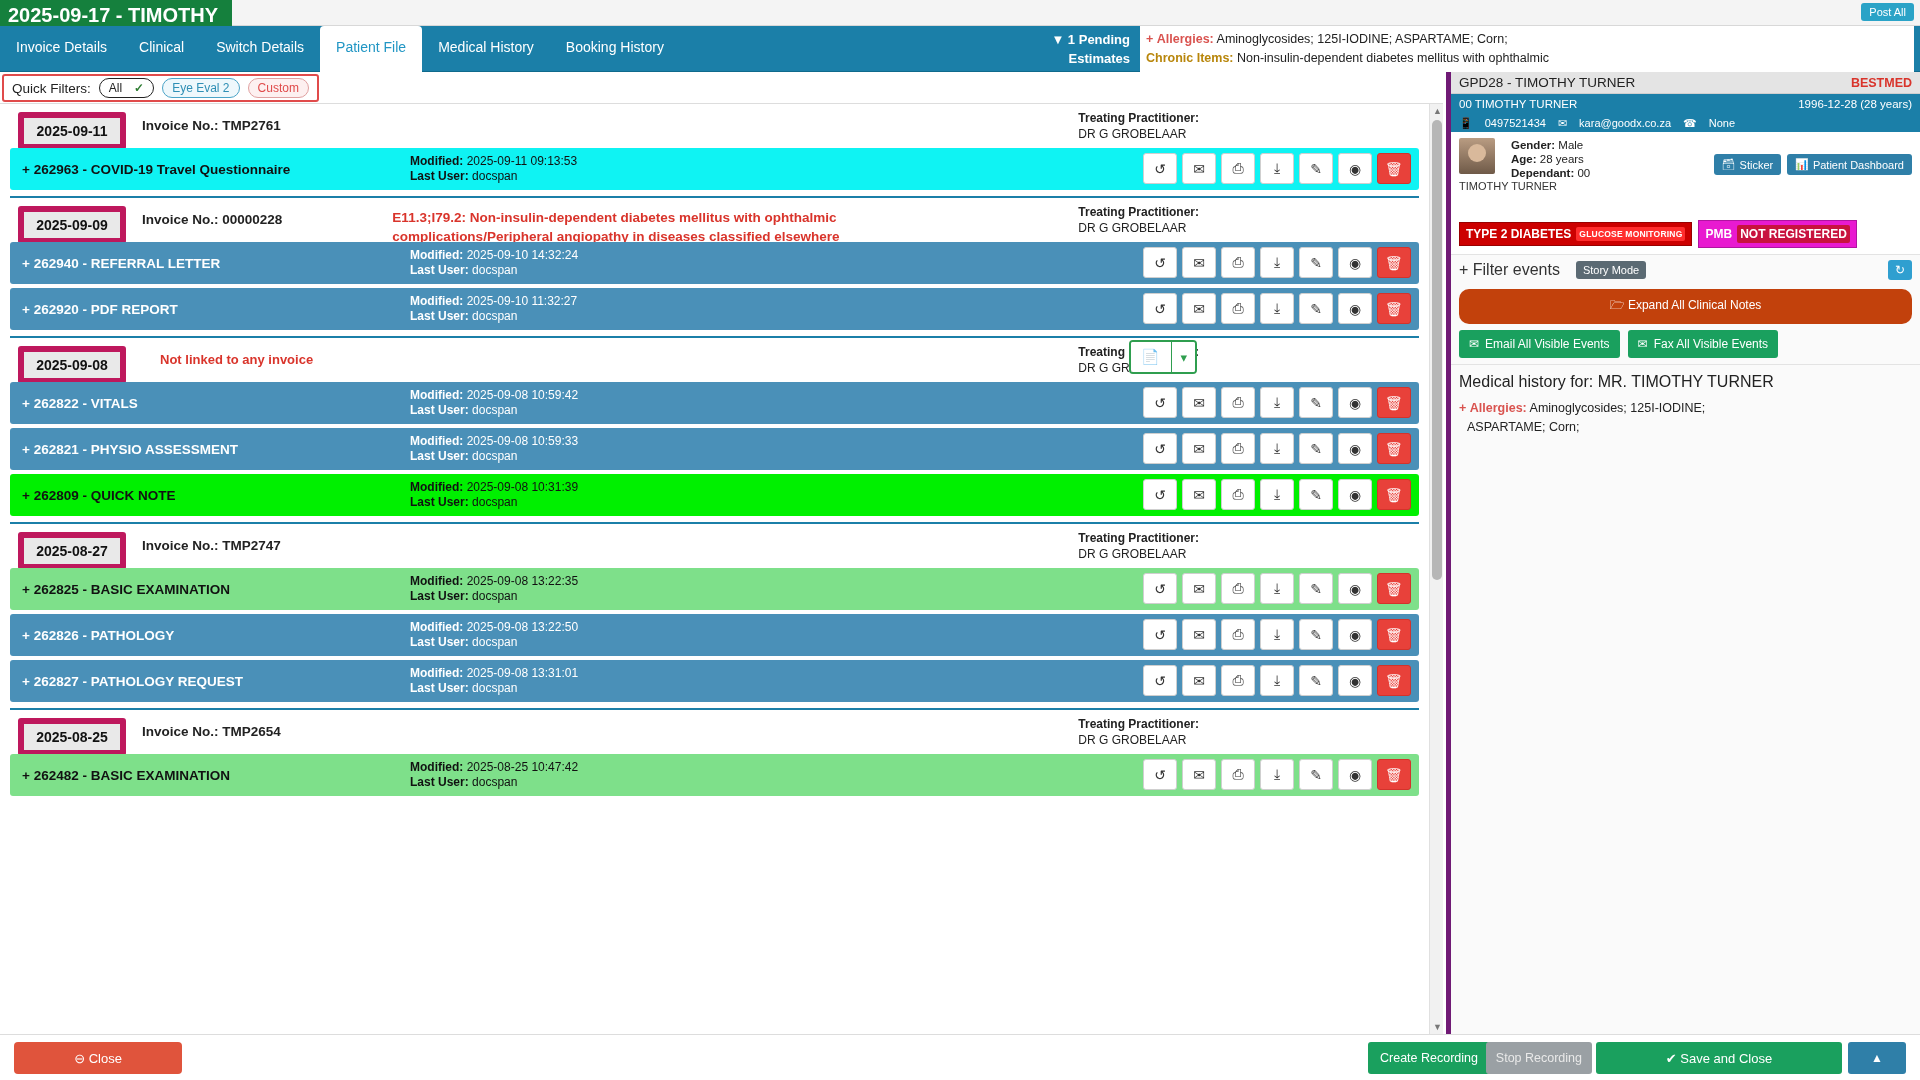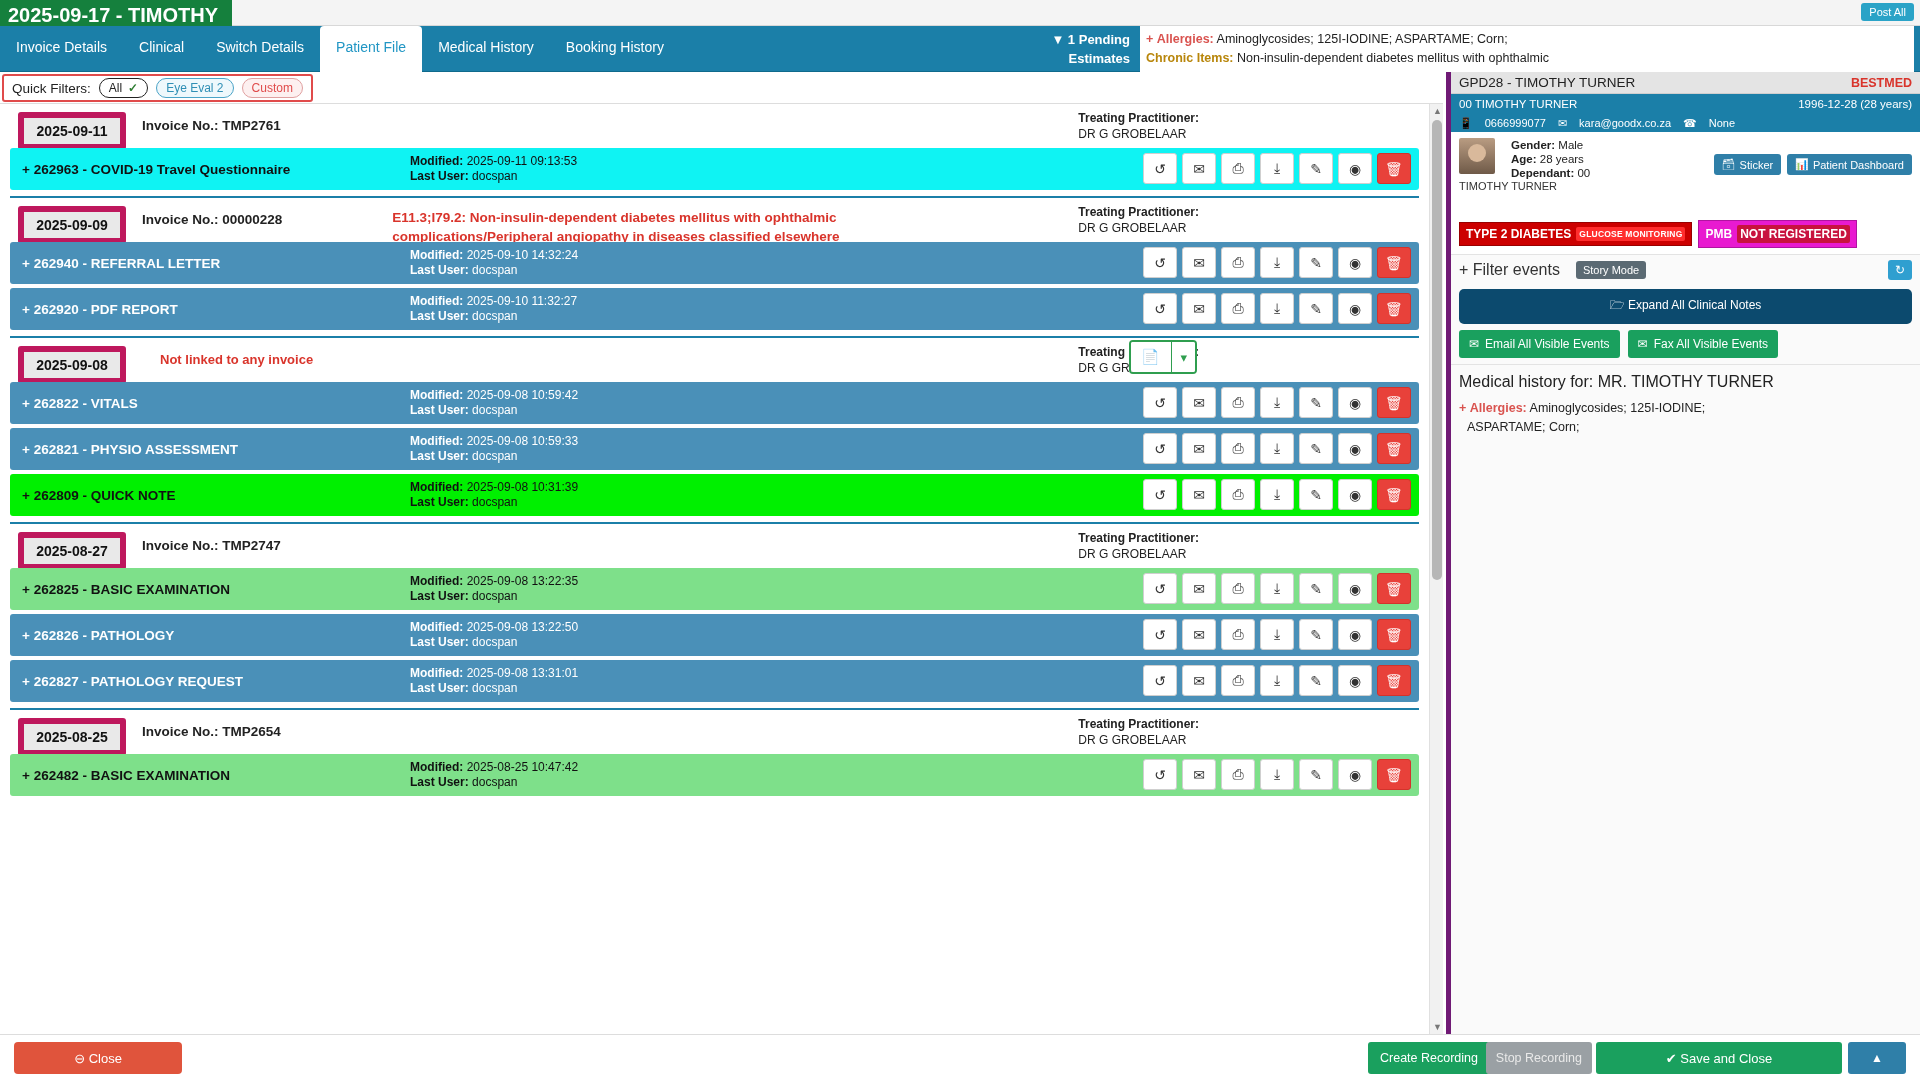--- a/index.html
+++ b/index.html
@@ -62,21 +62,21 @@
     background: #fff; border-bottom: 1px solid #ddd;
   }
   .qf-box {
     position: absolute; left: 2px; top: 2px; height: 28px;
     border: 2px solid #e04b4b; border-radius: 3px; padding: 3px 8px;
     display: flex; align-items: center; gap: 8px;
   }
   .qf-label { font-size: 13.5px; color: #222; }
   .chip {
     border-radius: 11px; padding: 2px 9px; font-size: 12px; cursor: pointer;
-    border: 1px solid #333; background: #fff; display: inline-flex; align-items: center; gap: 6px;
+    border: 1px solid #333; background: #fff; display: inline-flex; align-items: center; gap: 12px;
   }
   .chip.all { border-color: #222; }
   .chip.eye { border-color: #4aa3c7; color: #2f8fb5; background: #eef8fc; }
   .chip.custom { border-color: #e0a0a0; color: #e04b4b; background: #fdf0f0; }
   .chk { color: #2e7d32; font-weight: bold; font-size: 12px; }
 
   
   .leftpanel {
     position: absolute; top: 104px; left: 0; width: 1443px; bottom: 46px;
     background: #fff; overflow: hidden;
@@ -195,22 +195,22 @@
   }
   .filter-lbl { font-size: 16px; color: #333; }
   .story-btn {
     background: #5b6a73; color: #fff; font-size: 11px; border-radius: 3px; padding: 3px 7px; cursor: pointer;
   }
   .refresh-btn {
     position: absolute; right: 8px; top: 5px; background: #2f9fd0; color: #fff;
     border: none; border-radius: 3px; padding: 3px 7px; font-size: 12px; cursor: pointer;
   }
   .green-wide {
-    display: block; margin: 4px 8px; background: #0c4a6e; color: #fff; border: none;
-    border-radius: 5px; font-size: 12px; padding: 7px 8px; width: calc(100% - 16px); cursor: pointer;
+    display: block; margin: 4px 8px; background: #c2410c; color: #fff; border: none;
+    border-radius: 10px; font-size: 12px; padding: 7px 8px; width: calc(100% - 16px); cursor: pointer;
     text-align: center;
   }
   .two-btns { display: flex; gap: 8px; padding: 2px 8px 6px 8px; }
   .btn-teal {
     background: #1aa05e; color: #fff; border: none; border-radius: 3px; font-size: 12px;
     padding: 7px 10px; cursor: pointer; display: inline-flex; align-items: center; gap: 6px;
   }
   .mh-title { padding: 8px; font-size: 16px; color: #222; border-top: 1px solid #e3e3e3;}
   .mh-aller { padding: 0 8px; font-size: 12.5px; line-height: 19px; }
 
@@ -560,21 +560,21 @@
     <div class="rp-hdr">
       <span>GPD28 - TIMOTHY TURNER</span>
       <span class="bestmed">BESTMED</span>
     </div>
     <div class="pt-strip">
       <span>00 TIMOTHY TURNER</span>
       <span>1996-12-28 (28 years)</span>
     </div>
     <div class="pt-contact">
       <span>📱</span>
-      <span>0666999077</span>
+      <span>0497521434</span>
       <span>✉</span>
       <span>kara@goodx.co.za</span>
       <span>☎</span>
       <span>None</span>
     </div>
     <div class="pt-body">
       <div class="avatar"></div>
       <div class="pt-details">
         <div>
           <b>Gender:</b>

